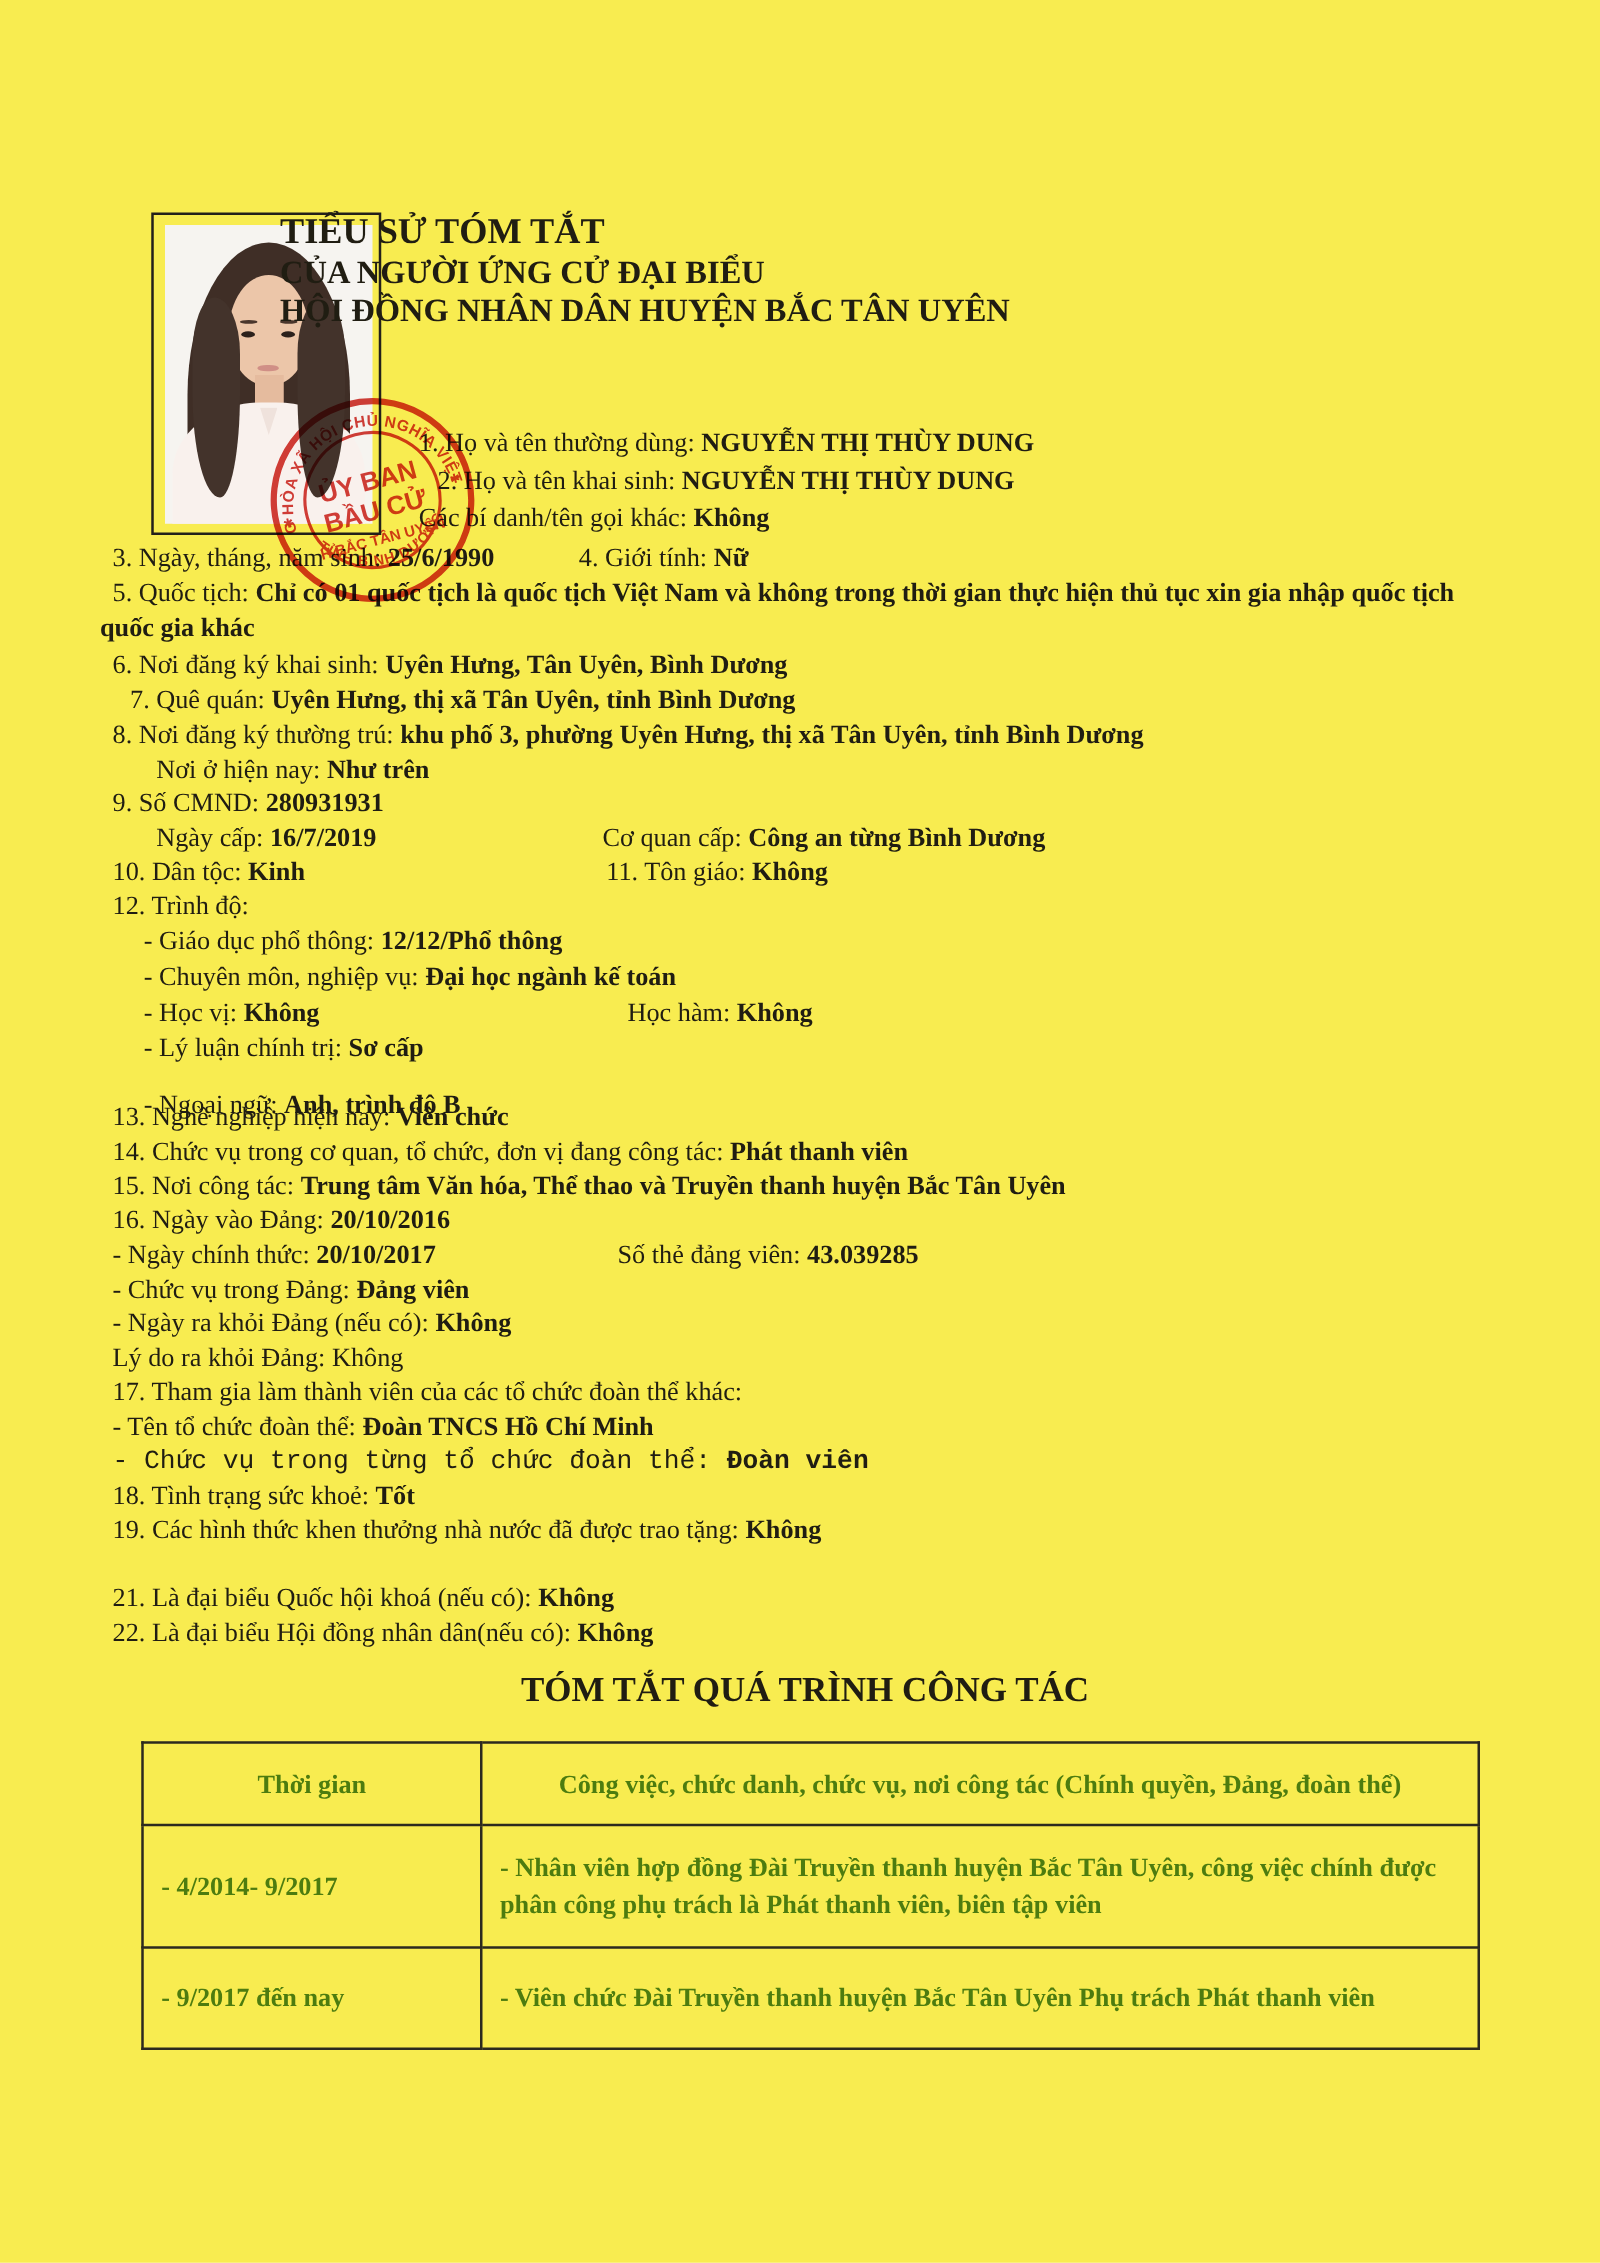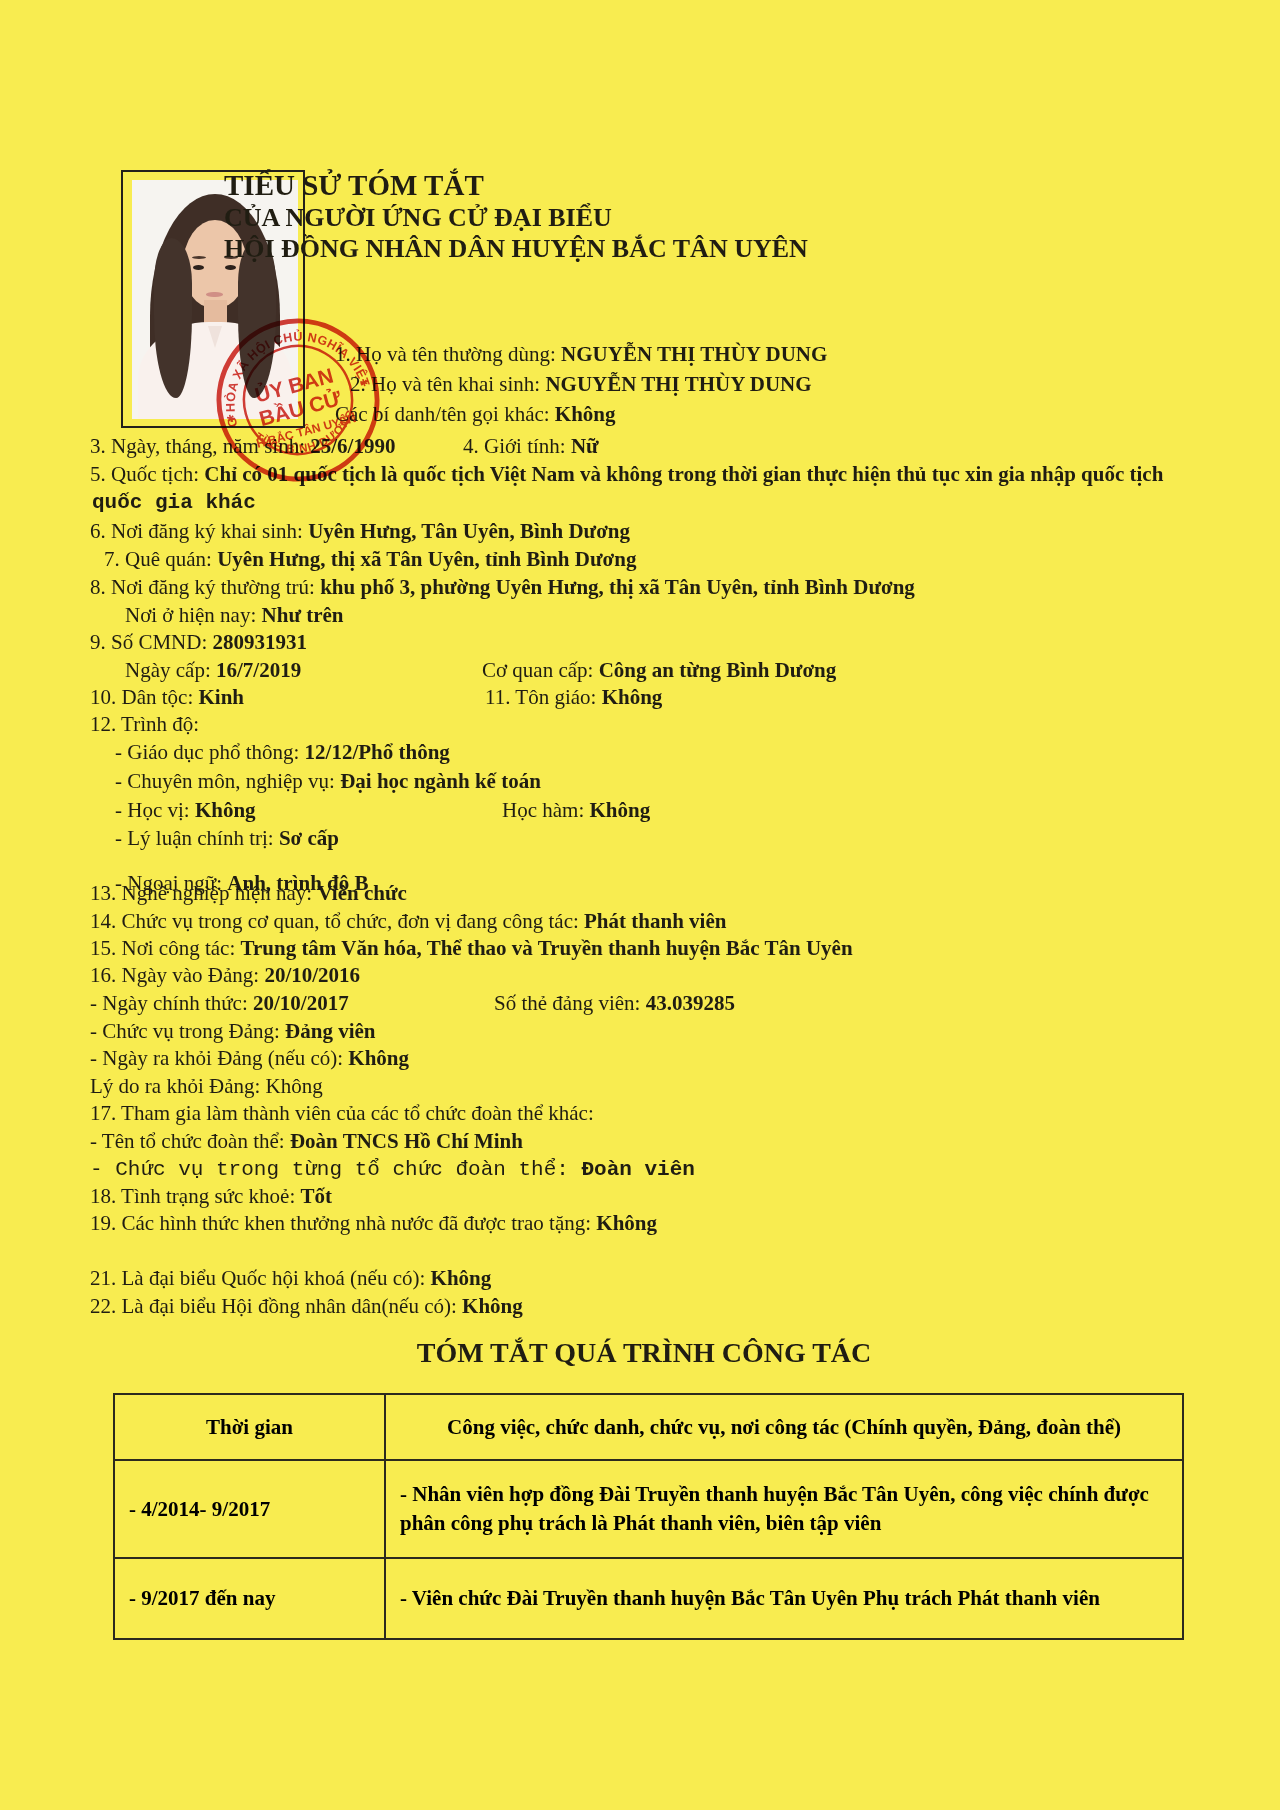--- a/index.html
+++ b/index.html
@@ -43,21 +43,21 @@
   .line{position:absolute;font-size:21px;line-height:27px;white-space:pre;}
   .lbl{font-weight:normal;}
   .val{font-weight:bold;}
   .val.plain{font-weight:normal;}
   .pair2{position:absolute;top:0;}
 
   
   .work-table{
     position:absolute;left:113px;top:1393px;width:1071px;
     border-collapse:collapse;table-layout:fixed;
-    font-size:21px;font-weight:bold;color:#000000;
+    font-size:21px;font-weight:bold;color:#4d7c0f;
   }
   .work-table td,.work-table th{
     border:2px solid #2c2a1e;box-sizing:border-box;
     font-weight:bold;vertical-align:middle;
   }
   .work-table th{text-align:center;padding:4px 10px;}
   .work-table td{padding:6px 14px;text-align:left;line-height:29px;}
   .col-time{width:271px;}
   .row-header{height:66px;}
   .row-1{height:98px;}
@@ -97,21 +97,21 @@
     <div class="title-l1">TIỂU SỬ TÓM TẮT</div>
     <div class="title-l2">CỦA NGƯỜI ỨNG CỬ ĐẠI BIỂU</div>
     <div class="title-l3">HỘI ĐỒNG NHÂN DÂN HUYỆN BẮC TÂN UYÊN</div>
   </div>
 
   <div class="line" style="left:335px;top:341px;"><span class="lbl">1. Họ và tên thường dùng: </span><span class="val">NGUYỄN THỊ THÙY DUNG</span></div>
   <div class="line" style="left:350px;top:371px;"><span class="lbl">2. Họ và tên khai sinh: </span><span class="val">NGUYỄN THỊ THÙY DUNG</span></div>
   <div class="line" style="left:335px;top:401px;"><span class="lbl">Các bí danh/tên gọi khác: </span><span class="val">Không</span></div>
   <div class="line" style="left:90px;top:433px;"><span class="lbl">3. Ngày, tháng, năm sinh: </span><span class="val">25/6/1990</span><span class="pair2" style="left:373px;"><span class="lbl">4. Giới tính: </span><span class="val">Nữ</span></span></div>
   <div class="line" style="left:90px;top:461px;"><span class="lbl">5. Quốc tịch: </span><span class="val">Chỉ có 01 quốc tịch là quốc tịch Việt Nam và không trong thời gian thực hiện thủ tục xin gia nhập quốc tịch</span></div>
-  <div class="line" style="left:92px;top:489px;font-family:Liberation Mono, monospace;"><span class="val">quốc gia khác</span></div>
+  <div class="line" style="left:80px;top:489px;"><span class="val">quốc gia khác</span></div>
   <div class="line" style="left:90px;top:518px;"><span class="lbl">6. Nơi đăng ký khai sinh: </span><span class="val">Uyên Hưng, Tân Uyên, Bình Dương</span></div>
   <div class="line" style="left:104px;top:546px;text-align:center;"><span class="lbl">7. Quê quán: </span><span class="val">Uyên Hưng, thị xã Tân Uyên, tỉnh Bình Dương</span></div>
   <div class="line" style="left:90px;top:574px;"><span class="lbl">8. Nơi đăng ký thường trú: </span><span class="val">khu phố 3, phường Uyên Hưng, thị xã Tân Uyên, tỉnh Bình Dương</span></div>
   <div class="line" style="left:125px;top:602px;"><span class="lbl">Nơi ở hiện nay: </span><span class="val">Như trên</span></div>
   <div class="line" style="left:90px;top:629px;"><span class="lbl">9. Số CMND: </span><span class="val">280931931</span></div>
   <div class="line" style="left:125px;top:657px;"><span class="lbl">Ngày cấp: </span><span class="val">16/7/2019</span><span class="pair2" style="left:357px;"><span class="lbl">Cơ quan cấp: </span><span class="val">Công an từng Bình Dương</span></span></div>
   <div class="line" style="left:90px;top:684px;"><span class="lbl">10. Dân tộc: </span><span class="val">Kinh</span><span class="pair2" style="left:395px;"><span class="lbl">11. Tôn giáo: </span><span class="val">Không</span></span></div>
   <div class="line" style="left:90px;top:711px;"><span class="lbl">12. Trình độ:</span></div>
   <div class="line" style="left:115px;top:739px;"><span class="lbl">- Giáo dục phổ thông: </span><span class="val">12/12/Phổ thông</span></div>
   <div class="line" style="left:115px;top:768px;"><span class="lbl">- Chuyên môn, nghiệp vụ: </span><span class="val">Đại học ngành kế toán</span></div>

